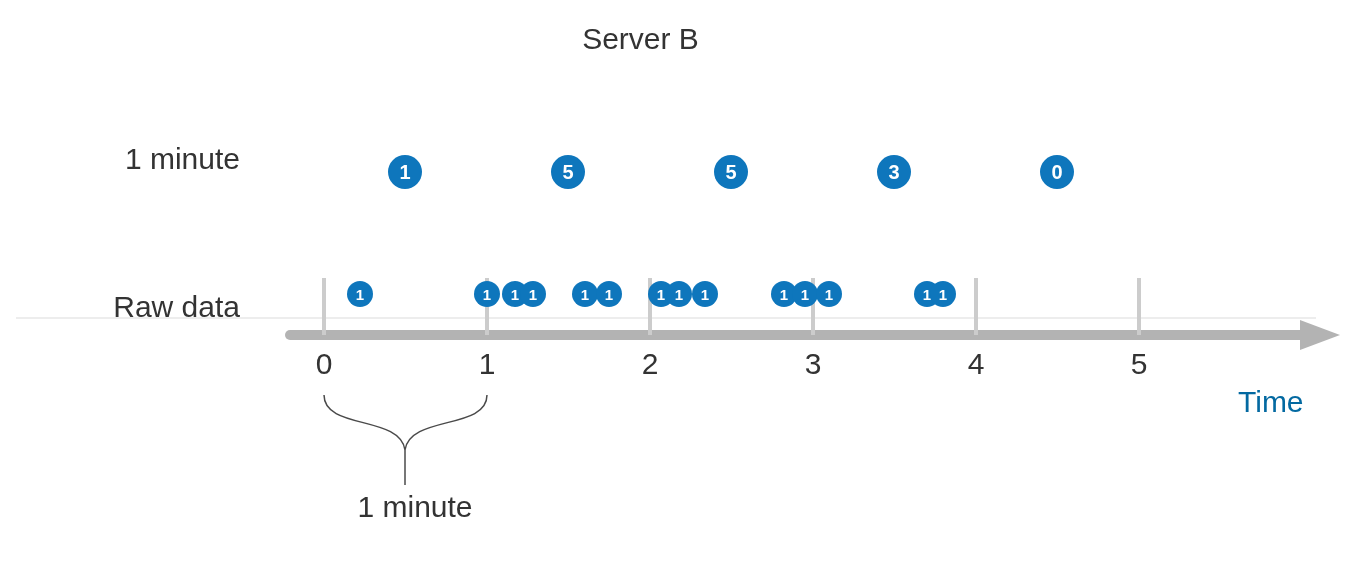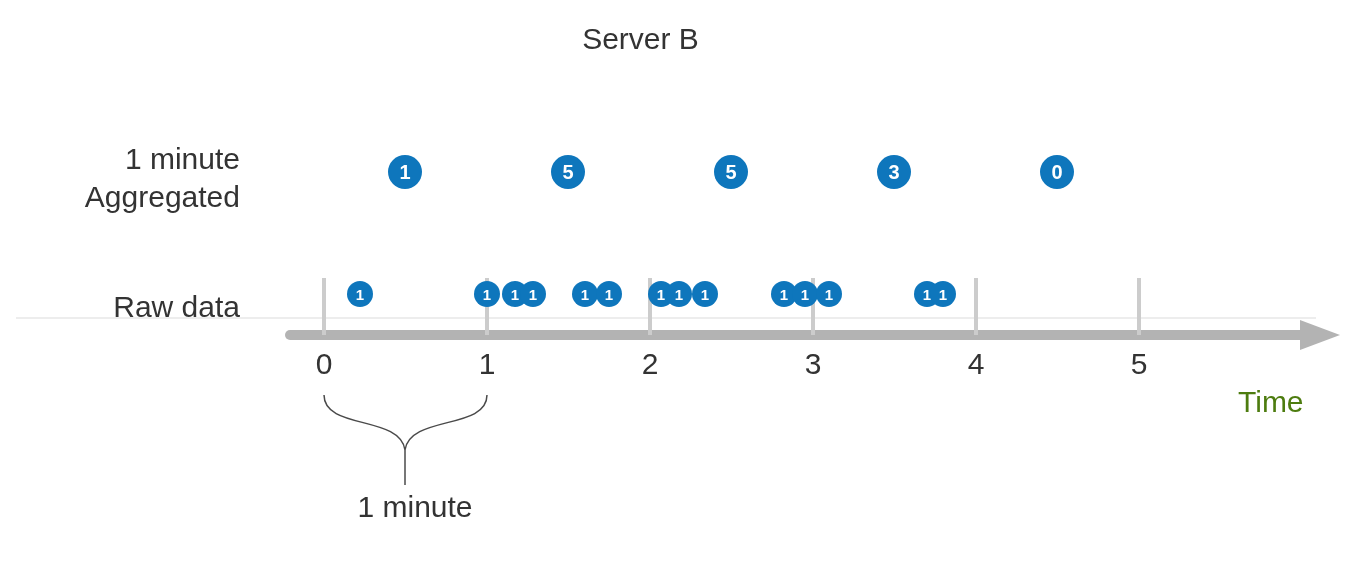--- a/index.html
+++ b/index.html
@@ -71,38 +71,37 @@
   .tick-label {
     position: absolute;
     font-size: 30px;
     color: #333;
     text-align: center;
     width: 40px;
   }
   .x-label {
     position: absolute;
     font-size: 30px;
-    color: #4d7c0f;
+    color: #0369a1;
   }
   .brace-label {
     position: absolute;
     font-size: 30px;
     color: #333;
     text-align: center;
   }
 </style>
 </head>
 <body>
 <div class="stage">
 
 <div class="title">Server B</div>
 
 <div class="row-label agg">
   <span>1 minute</span><br>
-  <span>Aggregated</span>
 </div>
 <div class="row-label raw">Raw data</div>
 
 <svg width="1370" height="573" style="position:absolute;left:0;top:0">
 
   <line x1="16" y1="318" x2="1316" y2="318" stroke="#ededed" stroke-width="2"></line>
 
   <line x1="290" y1="335" x2="1300" y2="335" stroke="#b3b3b3" stroke-width="10" stroke-linecap="round"></line>
 
   <polygon points="1300,320 1340,335 1300,350" fill="#b3b3b3"></polygon>

